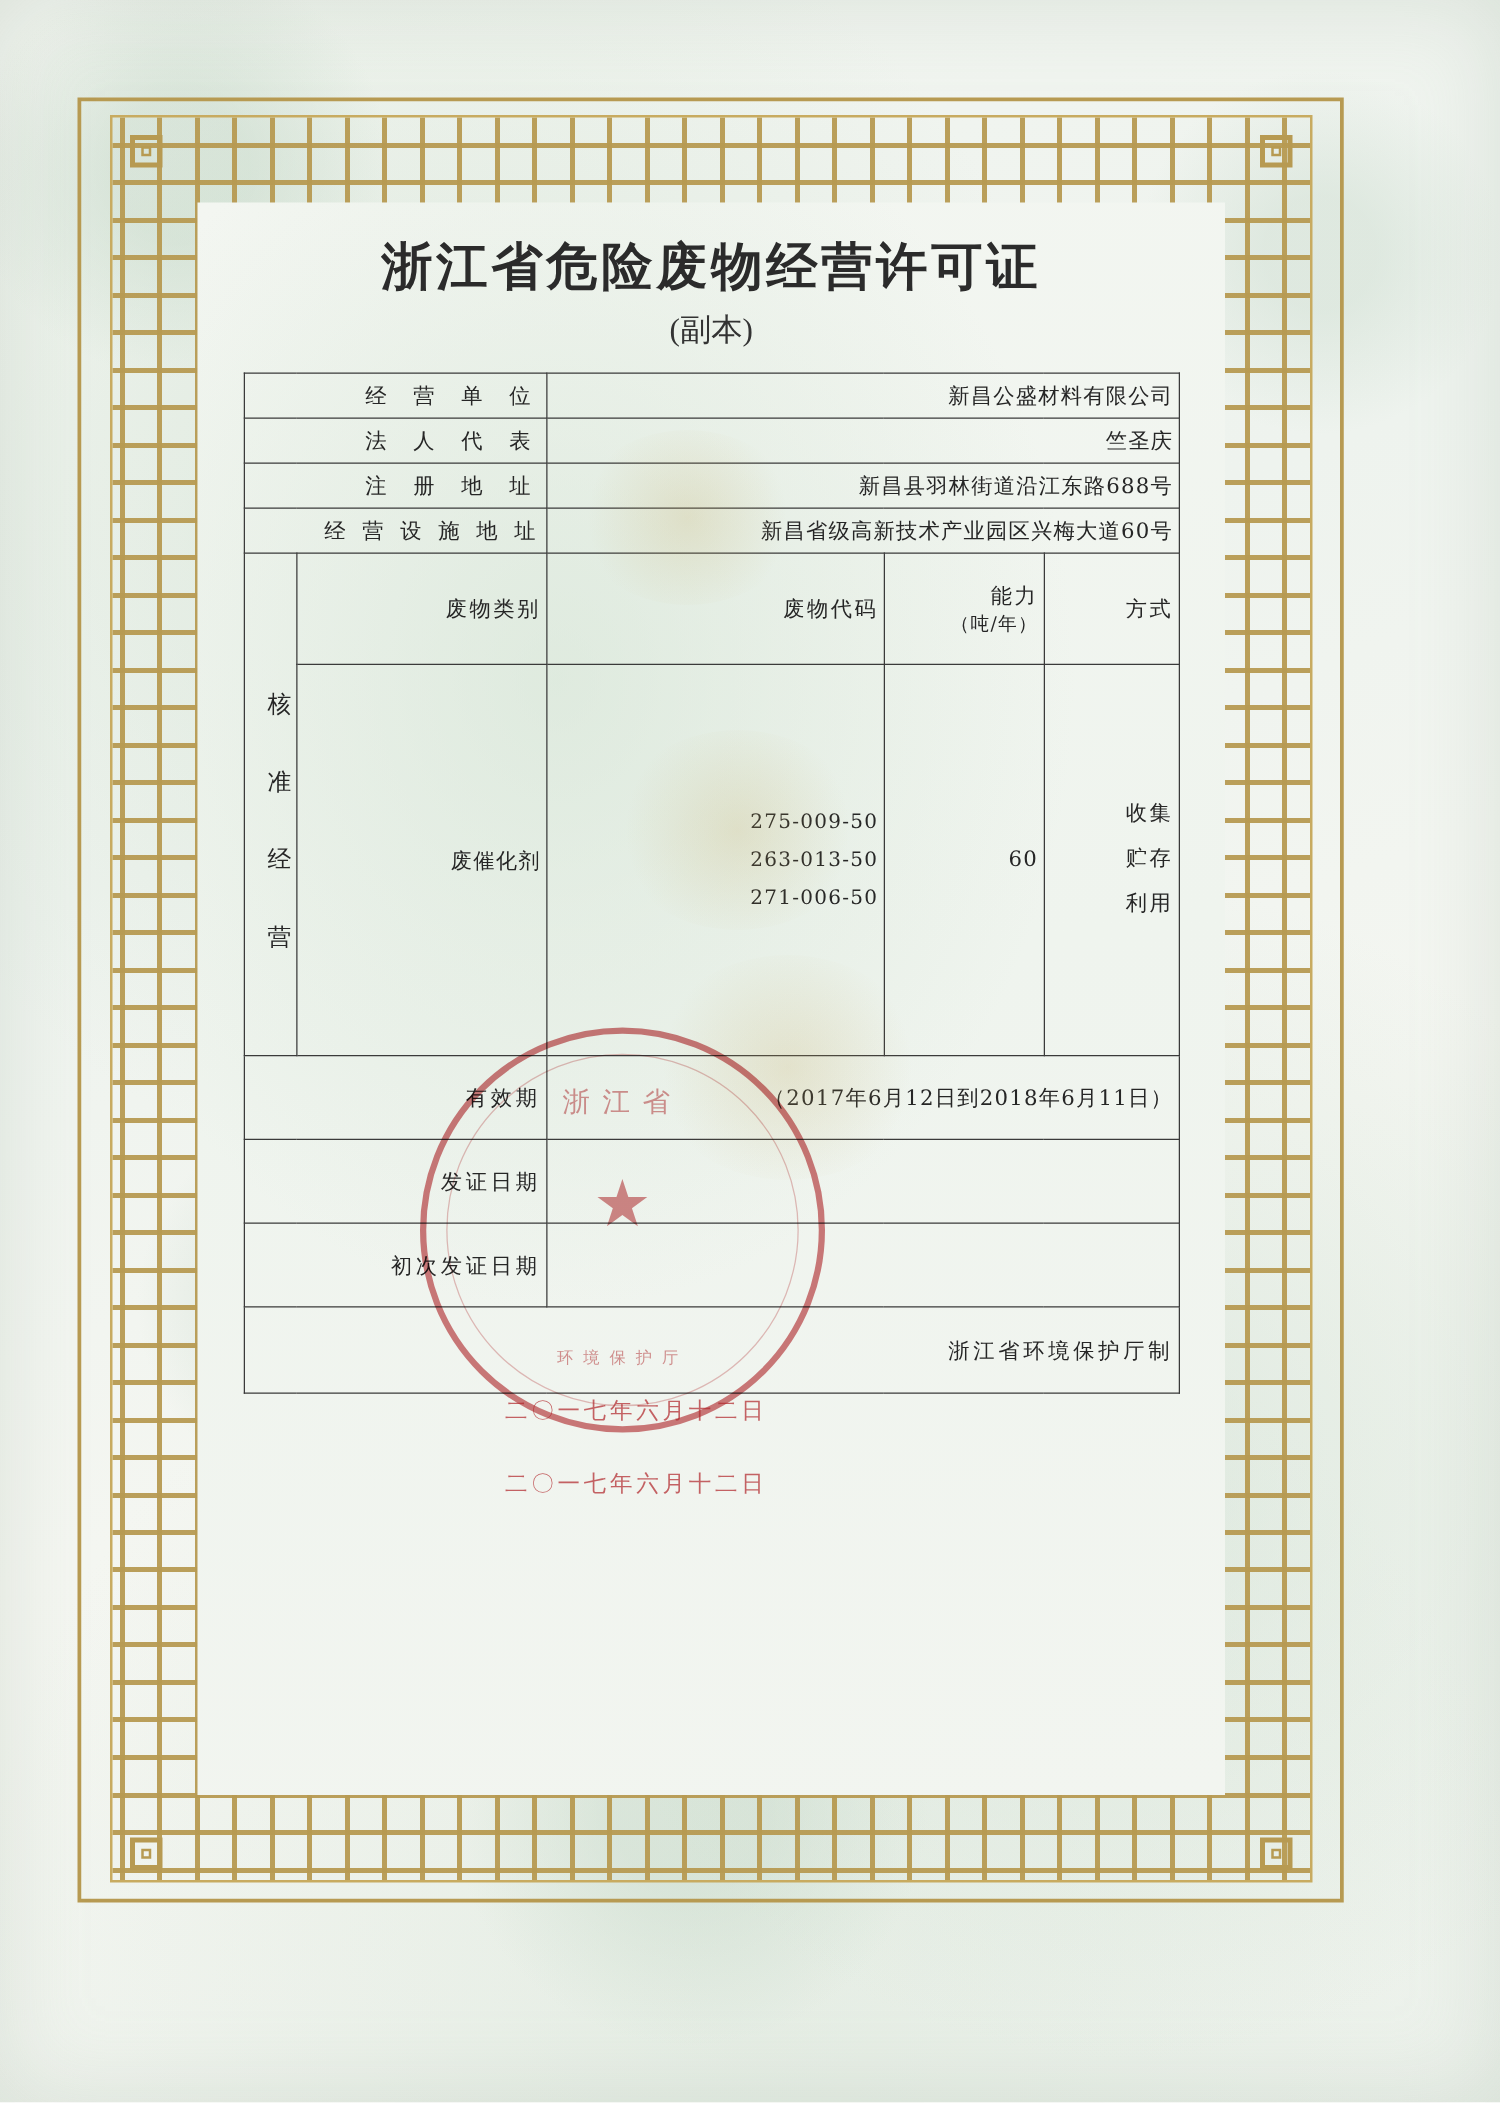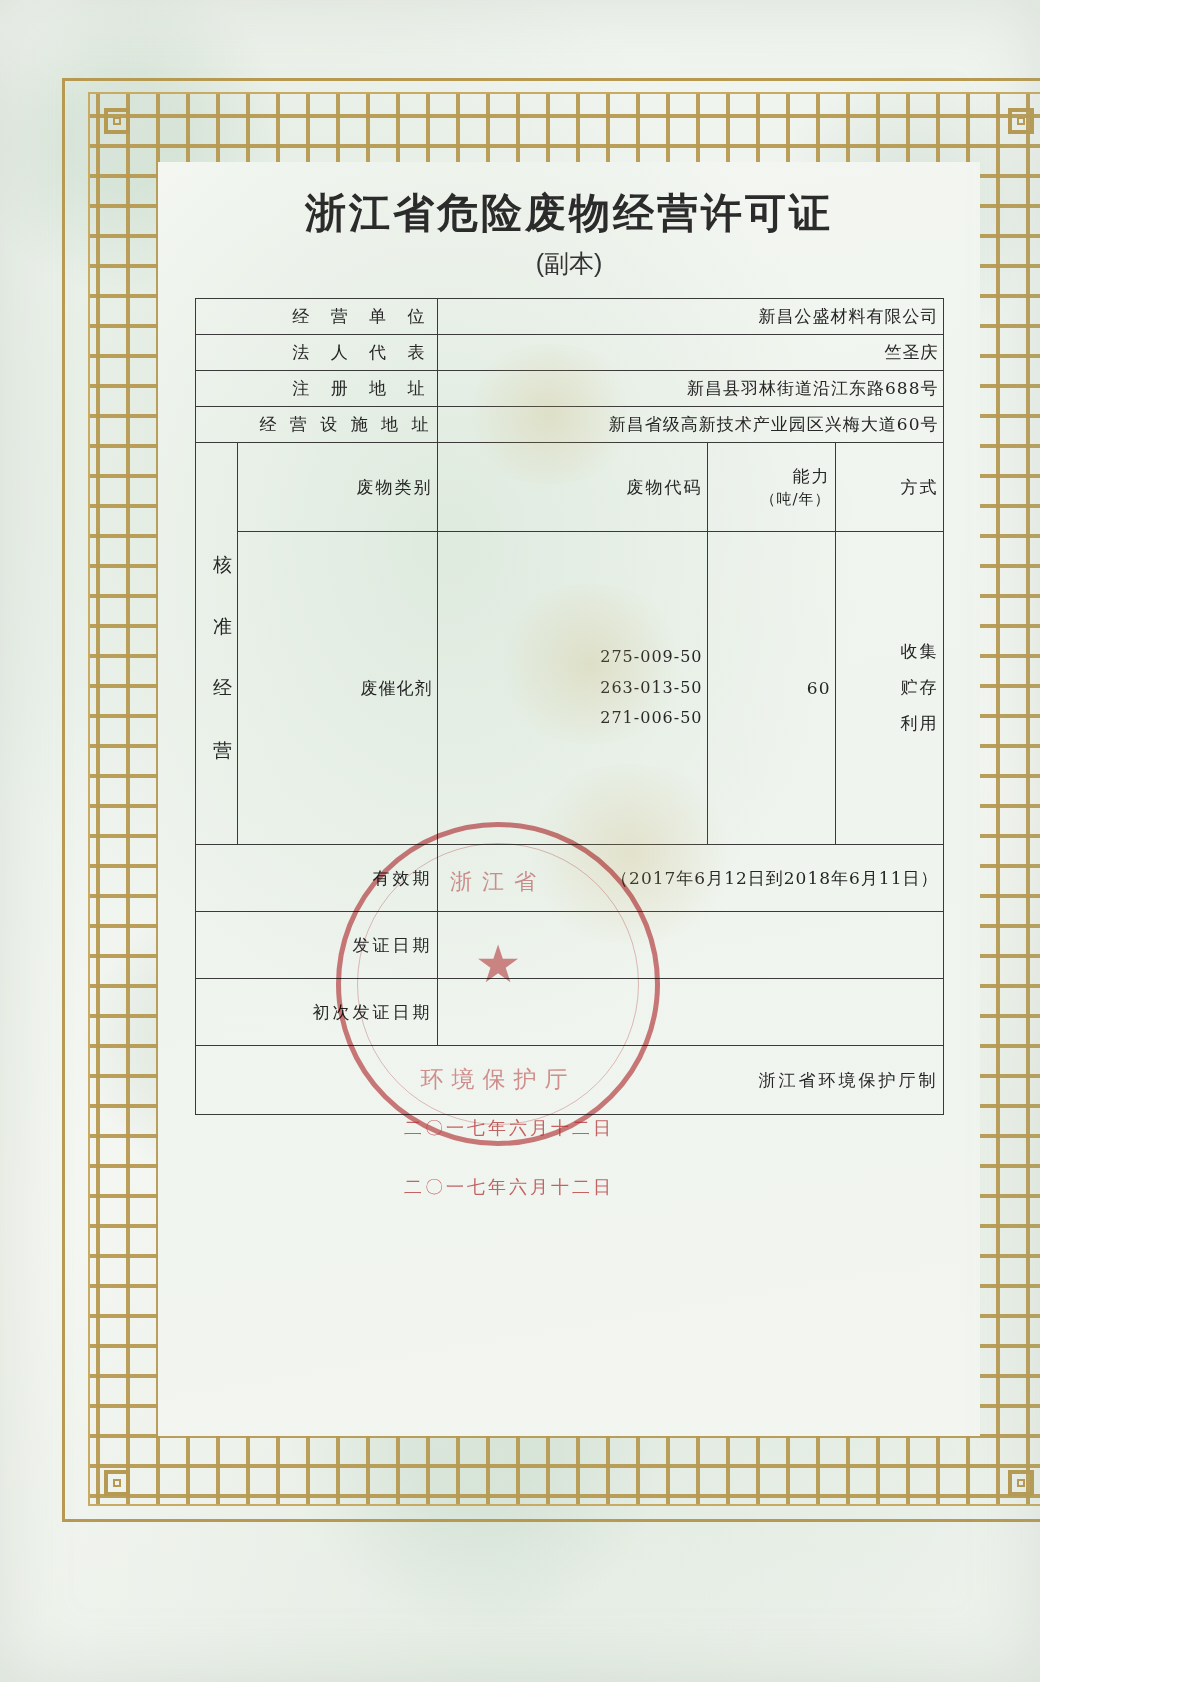--- a/index.html
+++ b/index.html
@@ -5,21 +5,21 @@
   html, body {
     margin: 0;
     padding: 0;
     background: #ffffff;
   }
   body {
     font-family: "Liberation Serif", "DejaVu Serif", serif;
   }
   .page {
     position: relative;
-    width: 1040px;
+    width: 1200px;
     height: 1682px;
     overflow: hidden;
     background:
       radial-gradient(ellipse 60% 45% at 30% 25%, rgba(206,224,206,0.55) 0%, rgba(206,224,206,0) 70%),
       radial-gradient(ellipse 55% 40% at 75% 70%, rgba(200,220,204,0.45) 0%, rgba(200,220,204,0) 70%),
       radial-gradient(ellipse 70% 50% at 50% 95%, rgba(214,228,214,0.4) 0%, rgba(214,228,214,0) 75%),
       linear-gradient(160deg, #f2f5f0 0%, #eef3ee 35%, #f4f6f1 60%, #edf2ec 100%);
   }
   
   .mottle {
@@ -104,21 +104,21 @@
     letter-spacing: 3px;
     color: #2b2b2b;
     margin-top: 22px;
     font-family: "DejaVu Serif", serif;
   }
   .subtitle {
     text-align: center;
     font-size: 25px;
     color: #333;
     margin-top: 6px;
-    font-family: Liberation Sans, sans-serif;
+    font-family: Liberation Serif, serif;
   }
   .serial {
     text-align: center;
     font-size: 25px;
     color: #2e2e2e;
     margin-top: 18px;
     letter-spacing: 2px;
     font-family: "DejaVu Serif", serif;
   }
   .serial .sp { display: inline-block; width: 52px; }
@@ -198,21 +198,21 @@
     font-size: 22px;
     letter-spacing: 10px;
     font-family: "DejaVu Serif", serif;
   }
   .seal-text-bottom {
     position: absolute;
     left: 0; right: 0;
     bottom: 46px;
     text-align: center;
     color: rgba(186,42,46,0.5);
-    font-size: 23px;
+    font-size: 13px;
     letter-spacing: 8px;
     font-family: "DejaVu Serif", serif;
   }
   
   .hand {
     position: absolute;
     color: rgba(178,40,44,0.72);
     font-size: 18px;
     letter-spacing: 3px;
     font-family: Liberation Mono, monospace;

